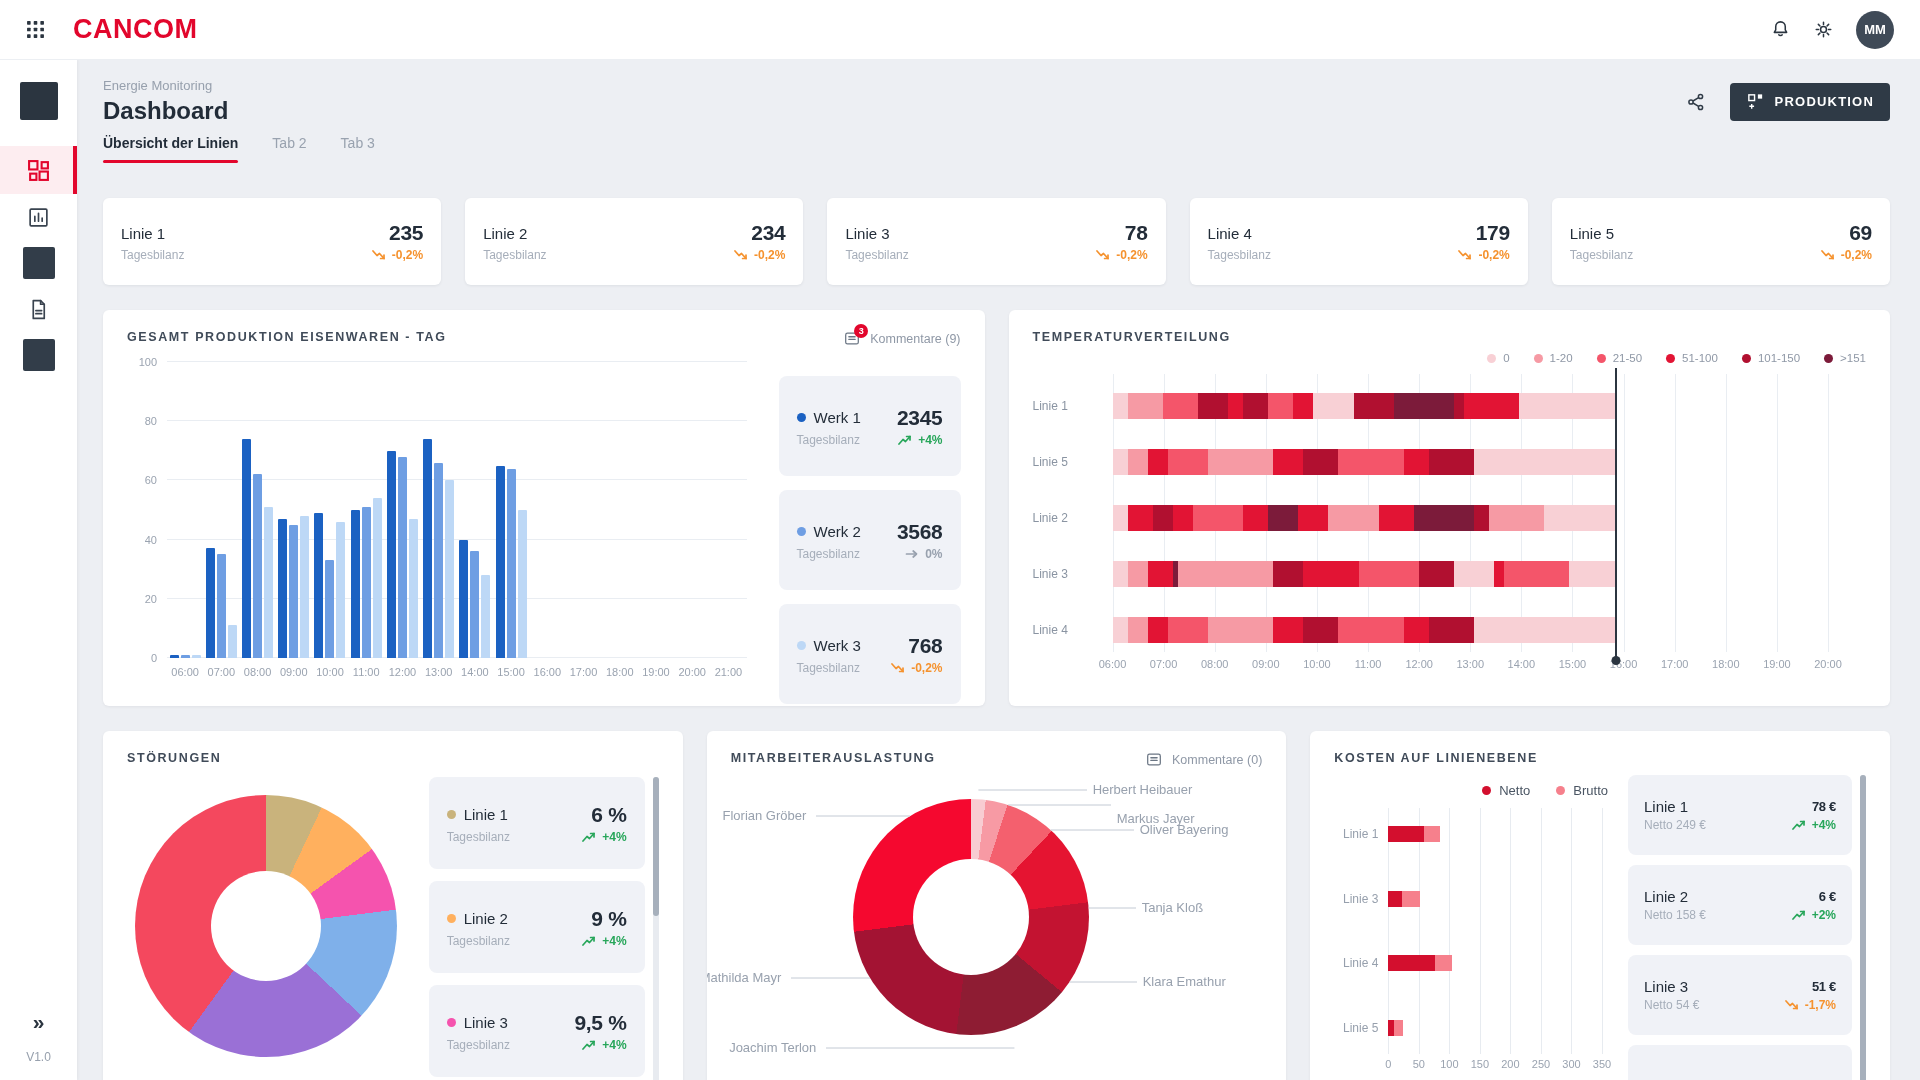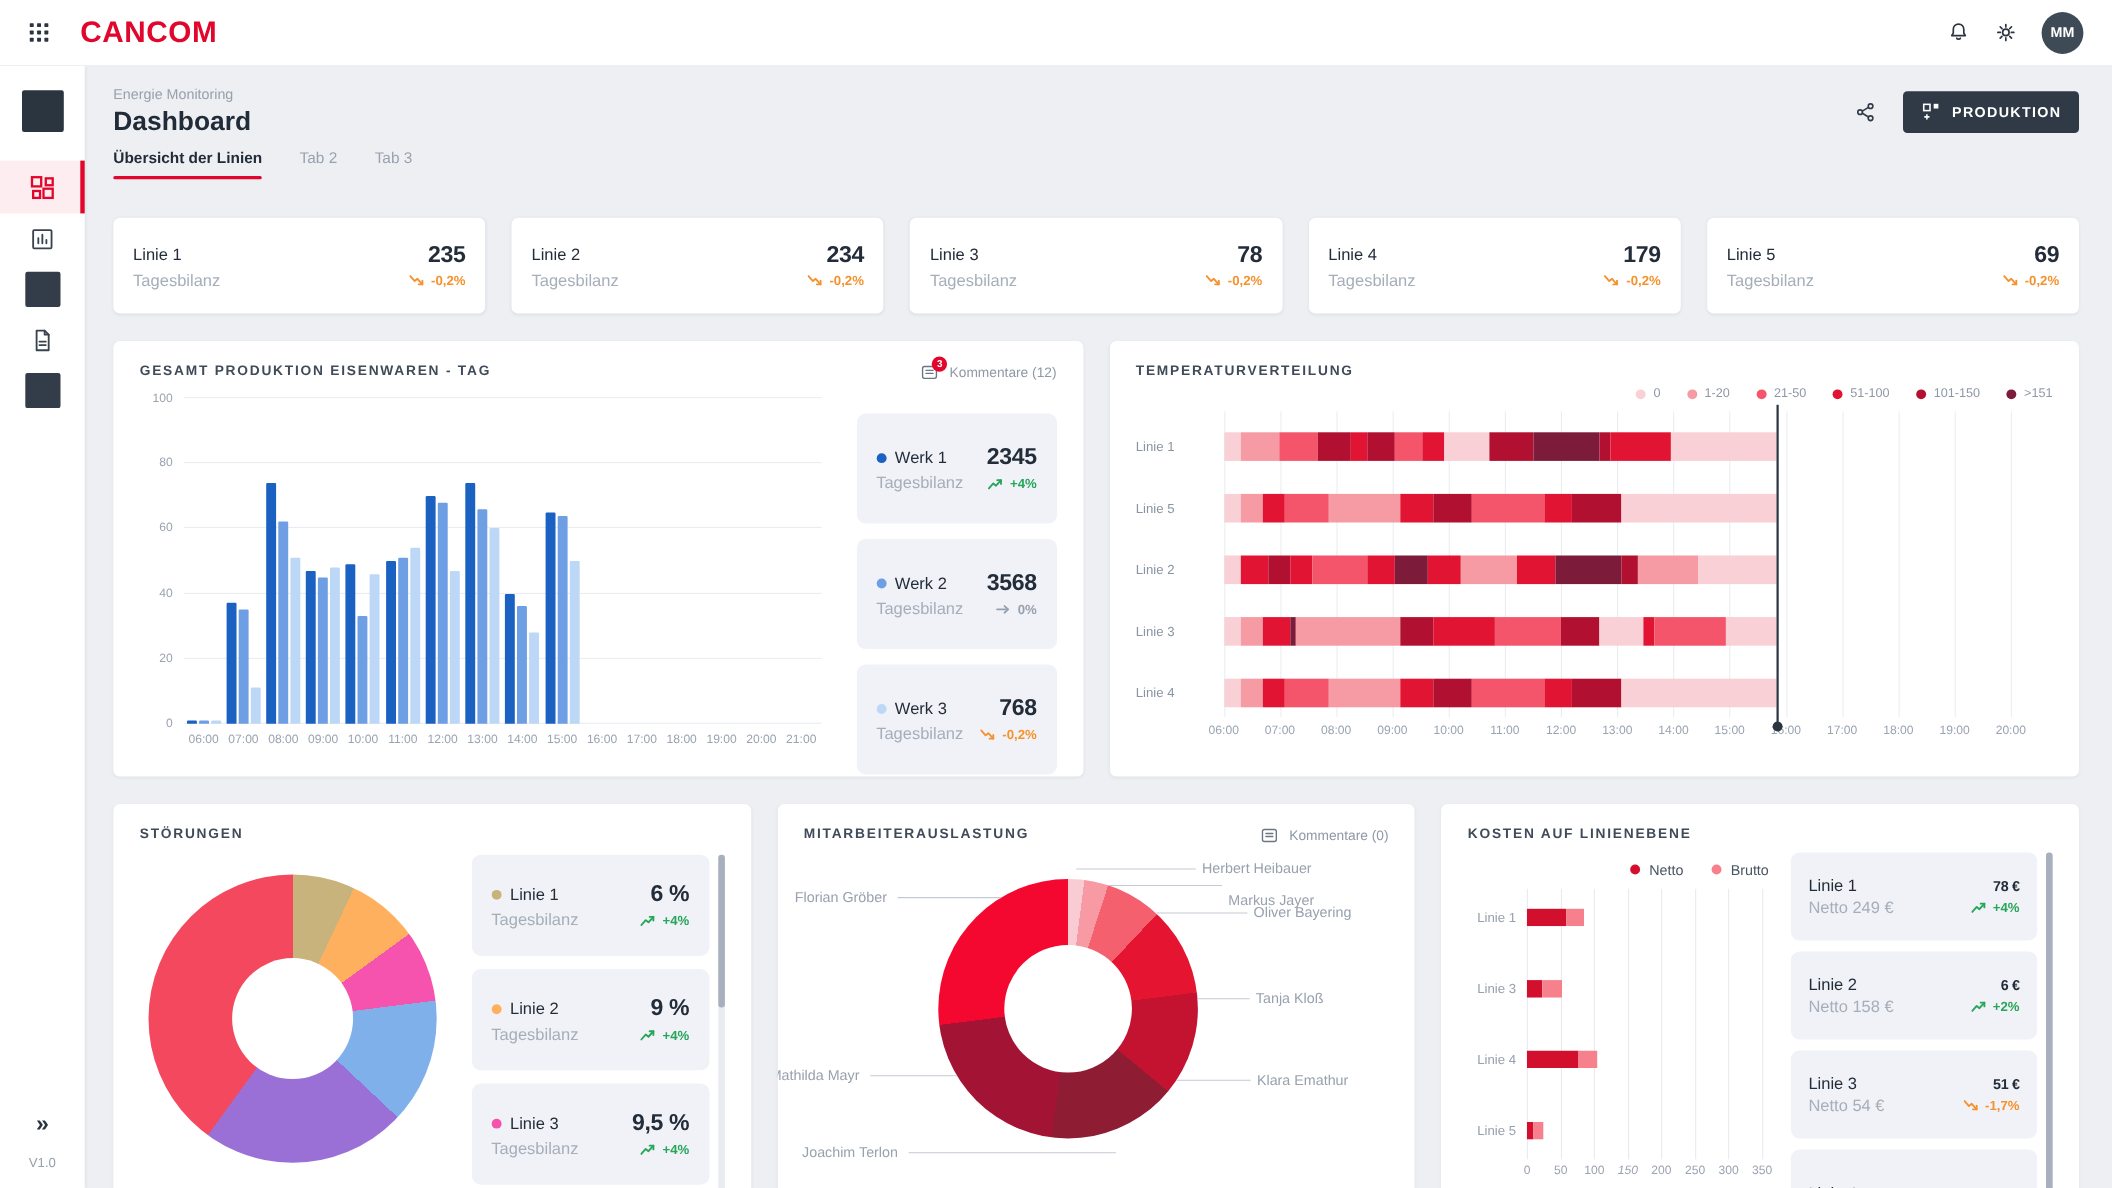--- a/index.html
+++ b/index.html
@@ -55,21 +55,21 @@
   .i-caret{width:10px;height:6px;fill:none;stroke:#55606e;stroke-width:1.6;stroke-linecap:round;stroke-linejoin:round}
 
   
   .kpi-row{display:grid;grid-template-columns:repeat(5,1fr);gap:24px;margin-top:22px}
   .stat{border-radius:8px;padding:13px 18px;display:flex;flex-direction:column;justify-content:center;background:#f0f2f7}
   .stat.kpi{background:#fff;box-shadow:0 1px 3px rgba(16,24,40,.07);border-radius:6px;height:87px}
   .stat .r1,.stat .r2{display:flex;justify-content:space-between;align-items:center}
   .s-name{font-size:15px;color:#232d39;display:flex;align-items:center;gap:8px}
   .s-dot{width:9px;height:9px;border-radius:50%;flex:none}
   .s-val{font-size:21px;font-weight:700;letter-spacing:-.3px}
-  .s-sub{font-size:15px;color:#a6aeba;margin-top:3px}
+  .s-sub{font-size:12px;color:#a6aeba;margin-top:3px}
   .s-delta{display:flex;align-items:center;gap:6px;font-size:12px;font-weight:700;margin-top:3px}
   .trend-up{color:#27a65a}.trend-down{color:#f5922e}.trend-flat{color:#98a1ae}
   .tr{width:14px;height:12px;fill:none;stroke:currentColor;stroke-width:1.7;stroke-linecap:round;stroke-linejoin:round}
 
   
   .row2{display:grid;grid-template-columns:1fr 1fr;gap:24px;margin-top:25px;height:396px}
   .row3{display:grid;grid-template-columns:1fr 1fr 1fr;gap:24px;margin-top:25px;height:480px}
   .panel{background:#fff;border-radius:6px;box-shadow:0 1px 3px rgba(16,24,40,.06);padding:20px 24px;overflow:hidden;position:relative}
   .panel-head{display:flex;justify-content:space-between;align-items:flex-start}
   .panel-title{font-size:12.5px;font-weight:700;letter-spacing:1.6px;color:#404b59}
@@ -331,21 +331,21 @@
       <div class="panel-head">
         <h3 class="panel-title">GESAMT PRODUKTION EISENWAREN - TAG</h3>
         <button class="comments">
           <span class="cmt-wrap">
             <svg class="cmt-ic" viewBox="0 0 20 20">
                 <rect x="3" y="3.5" width="14" height="12" rx="2"></rect>
                 <path d="M6.5 7.5 H13.5 M6.5 10.5 H13.5"></path>
               </svg>
             <span class="badge">3</span>
           </span>
-          <span>Kommentare (12)</span>
+          <span>Kommentare (9)</span>
         </button>
       </div>
       <div class="pa-body">
         <div class="p-chart" id="prod-chart">
             <div class="p-grid">
               <div class="p-gline" style="bottom: 0%;"></div>
               <div class="p-gline" style="bottom: 20%;"></div>
               <div class="p-gline" style="bottom: 40%;"></div>
               <div class="p-gline" style="bottom: 60%;"></div>
               <div class="p-gline" style="bottom: 80%;"></div>
@@ -826,21 +826,21 @@
                       <span style="width: 2.85714%; background: rgb(211, 15, 46);"></span>
                       <span style="width: 4%; background: rgb(246, 128, 140);"></span>
                     </div>
                   </div>
                 </div>
               </div>
               <div class="k-ticks">
                 <span class="k-tick" style="left: 0%;">0</span>
                 <span class="k-tick" style="left: 14.2857%;">50</span>
                 <span class="k-tick" style="left: 28.5714%;">100</span>
-                <span class="k-tick" style="left: 42.8571%; font-style: italic;">150</span>
+                <span class="k-tick" style="left: 42.8571%;">150</span>
                 <span class="k-tick" style="left: 57.1429%;">200</span>
                 <span class="k-tick" style="left: 71.4286%;">250</span>
                 <span class="k-tick" style="left: 85.7143%;">300</span>
                 <span class="k-tick" style="left: 100%;">350</span>
               </div>
             </div>
         </div>
         <div class="ko-list" id="kosten-list">
             <div class="stat h80">
               <div class="r1">

